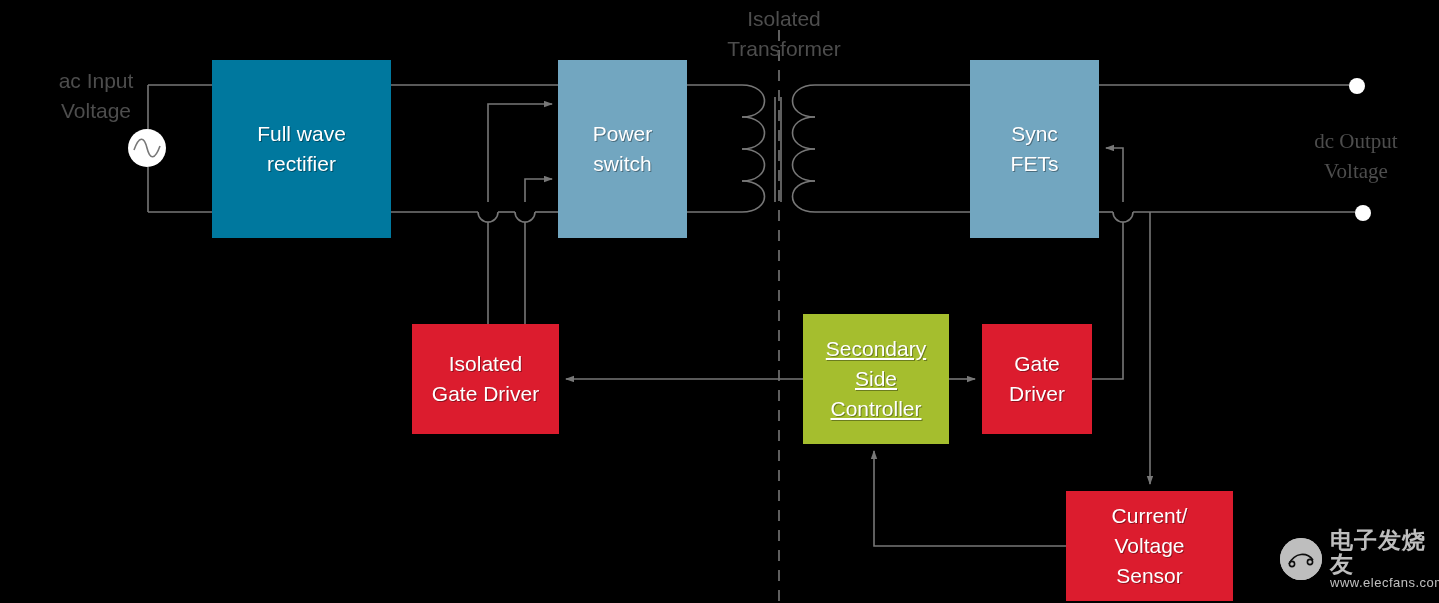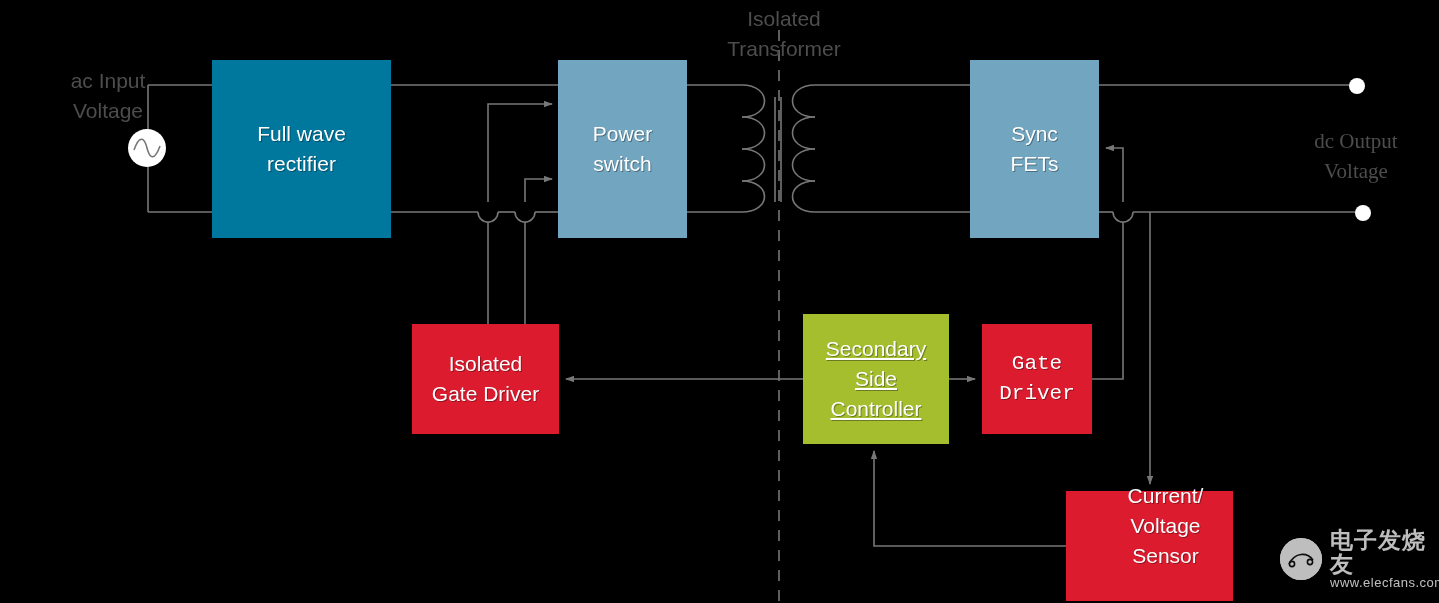--- a/index.html
+++ b/index.html
@@ -167,27 +167,27 @@
 rectifier</div>
   <div class="blk-label" style="left:558px; top:60px; width:129px; height:178px;">Power
 switch</div>
   <div class="blk-label" style="left:970px; top:60px; width:129px; height:178px;">Sync
 FETs</div>
   <div class="blk-label" style="left:412px; top:324px; width:147px; height:110px;">Isolated
 Gate Driver</div>
   <div class="blk-label" style="left:803px; top:314px; width:146px; height:130px;text-decoration:underline;">Secondary
 Side
 Controller</div>
-  <div class="blk-label" style="left:982px; top:324px; width:110px; height:110px;font-family:Liberation Mono, monospace;">Gate
+  <div class="blk-label" style="left:982px; top:324px; width:110px; height:110px;">Gate
 Driver</div>
-  <div class="blk-label" style="left:1066px; top:471px; width:167px; height:110px;margin-left:16px;">Current/
+  <div class="blk-label" style="left:1066px; top:491px; width:167px; height:110px;">Current/
 Voltage
 Sensor</div>
 
-  <div class="annot" style="left:50px; top:66px; width:116px;">ac Input
+  <div class="annot" style="left:38px; top:66px; width:116px;">ac Input
 Voltage</div>
   <div class="annot" style="left:694px; top:4px; width:180px;">Isolated
 Transformer</div>
   <div class="annot" style="left:1286px; top:126px; width:140px;font-family:Liberation Serif, serif;">dc Output
 Voltage</div>
 
   <div class="wm" style="left:1280px; top:528px;">
     <div class="wm-badge">
       <svg viewBox="0 0 42 42" width="42" height="42" aria-hidden="true">
         <circle cx="21" cy="21" r="21" fill="#e8e8e8"></circle>

